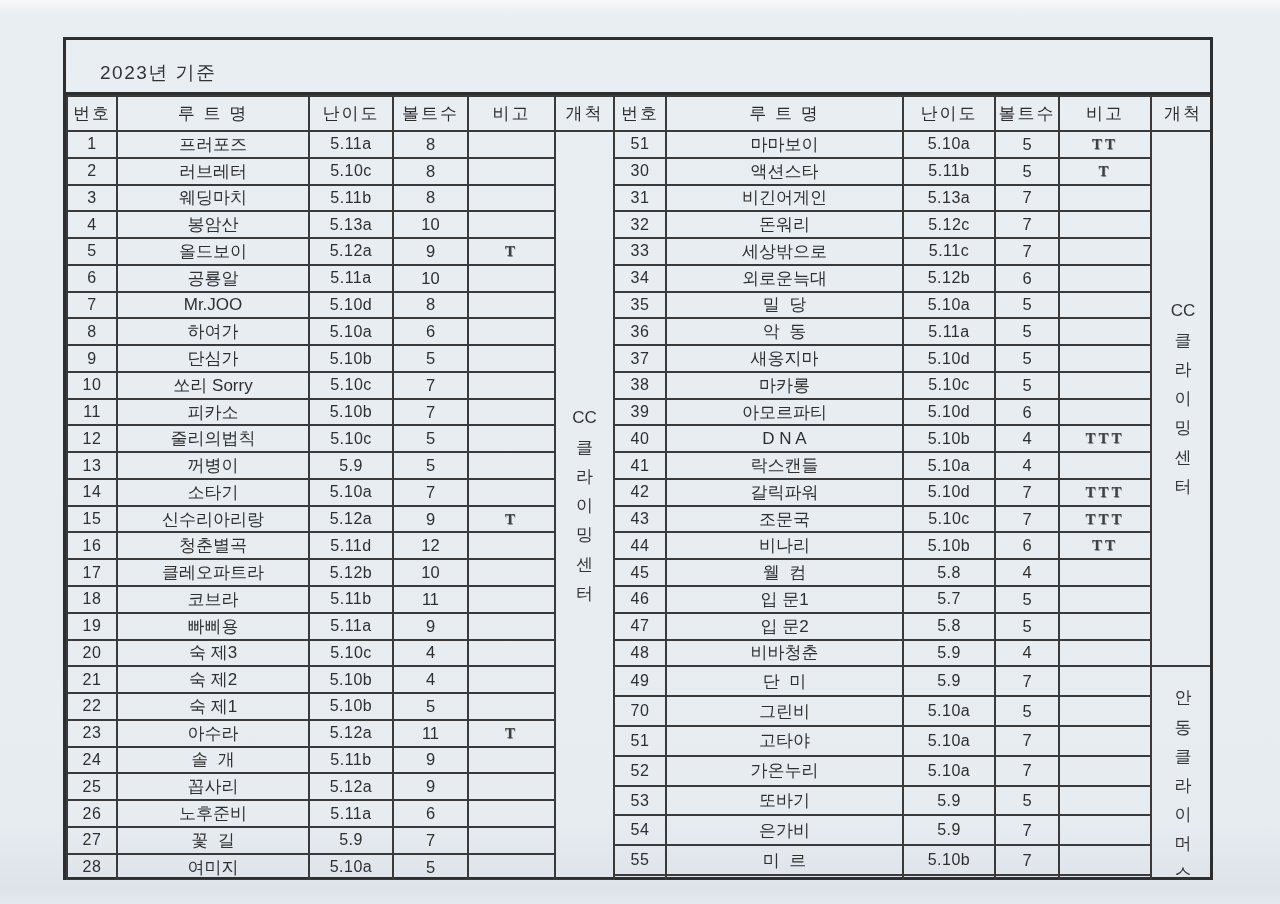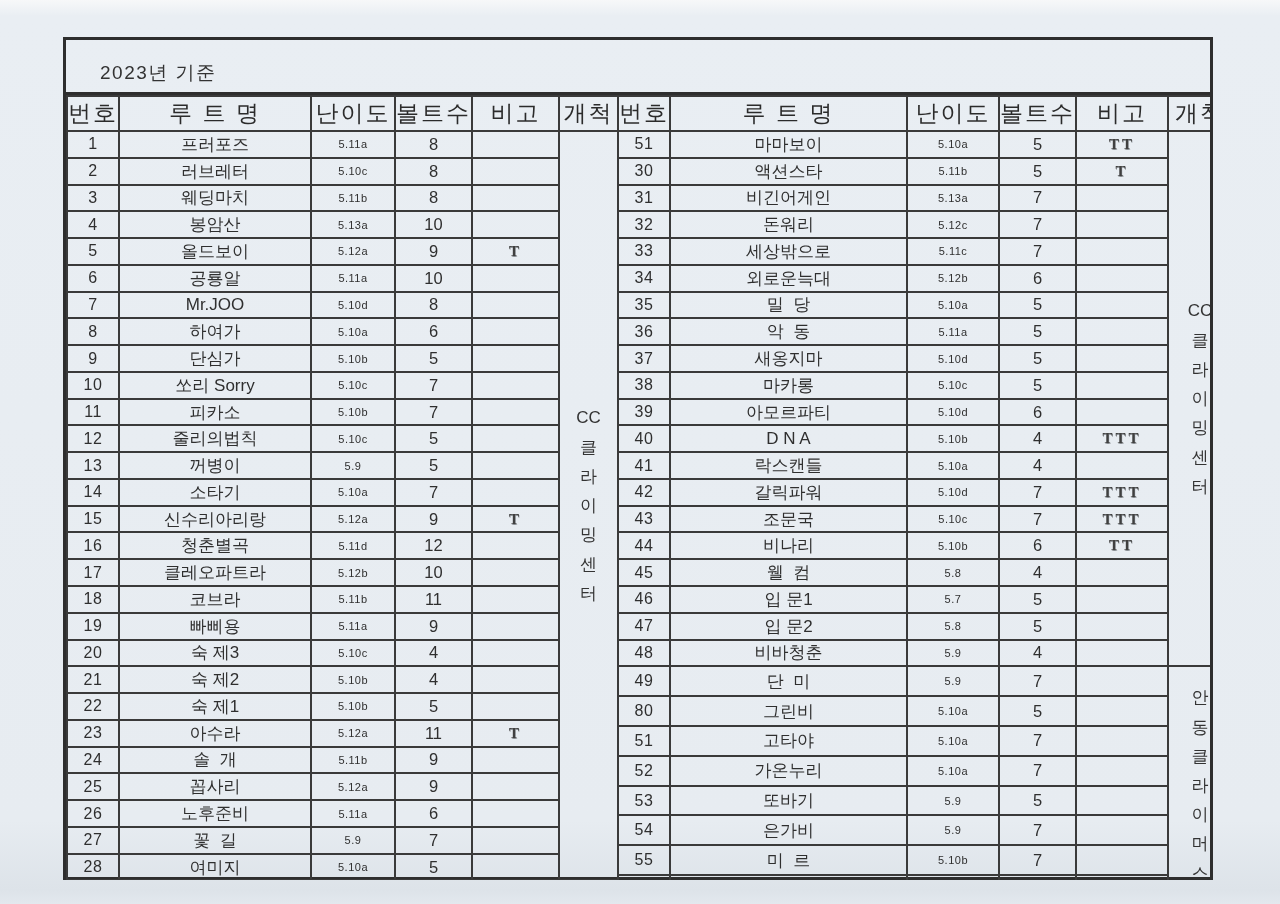--- a/index.html
+++ b/index.html
@@ -37,24 +37,24 @@
   table{border-collapse:collapse;table-layout:fixed;flex:0 0 auto;}
   #table-right{margin-left:-2px;}
   th,td{
     border:2px solid #3a3a3a;
     text-align:center;vertical-align:middle;
     padding:0;overflow:hidden;white-space:pre;
     box-sizing:border-box;
   }
   thead tr{height:35px;}
   tbody tr{height:26.78px;}
-  th{font-size:23px;font-weight:normal;letter-spacing:2px;color:#2b2b2b;}
+  th{font-size:17px;font-weight:normal;letter-spacing:2px;color:#2b2b2b;}
   td{font-size:17px;color:#2f2f2f;}
   td.no-cell{font-size:16px;letter-spacing:0.5px;}
-  td.grade-cell{font-size:11px;letter-spacing:0.5px;margin-left:40px;}
+  td.grade-cell{font-size:16px;letter-spacing:0.5px;margin-left:40px;}
   td.bolt-cell{font-size:16.5px;}
   td.remark-cell{
     font-family:"Liberation Serif","DejaVu Serif",serif;
     font-weight:bold;font-size:15px;letter-spacing:3px;color:#404040;
     text-shadow:0.6px 0.6px 0 #8a8f94;
     border-radius:9px;
   }
   td.dev-cell{vertical-align:middle;}
   .dev-text{
     width:27px;margin:16px auto;
@@ -456,21 +456,21 @@
             </tr>
             <tr>
               <td class="no-cell">49</td>
               <td class="name-cell">단  미</td>
               <td class="grade-cell">5.9</td>
               <td class="bolt-cell">7</td>
               <td class="remark-cell"></td>
               <td class="dev-cell" rowspan="8"><div class="dev-text">안동클라이머스</div></td>
             </tr>
             <tr>
-              <td class="no-cell">80</td>
+              <td class="no-cell">70</td>
               <td class="name-cell">그린비</td>
               <td class="grade-cell">5.10a</td>
               <td class="bolt-cell">5</td>
               <td class="remark-cell"></td>
             </tr>
             <tr>
               <td class="no-cell">51</td>
               <td class="name-cell">고타야</td>
               <td class="grade-cell">5.10a</td>
               <td class="bolt-cell">7</td>

